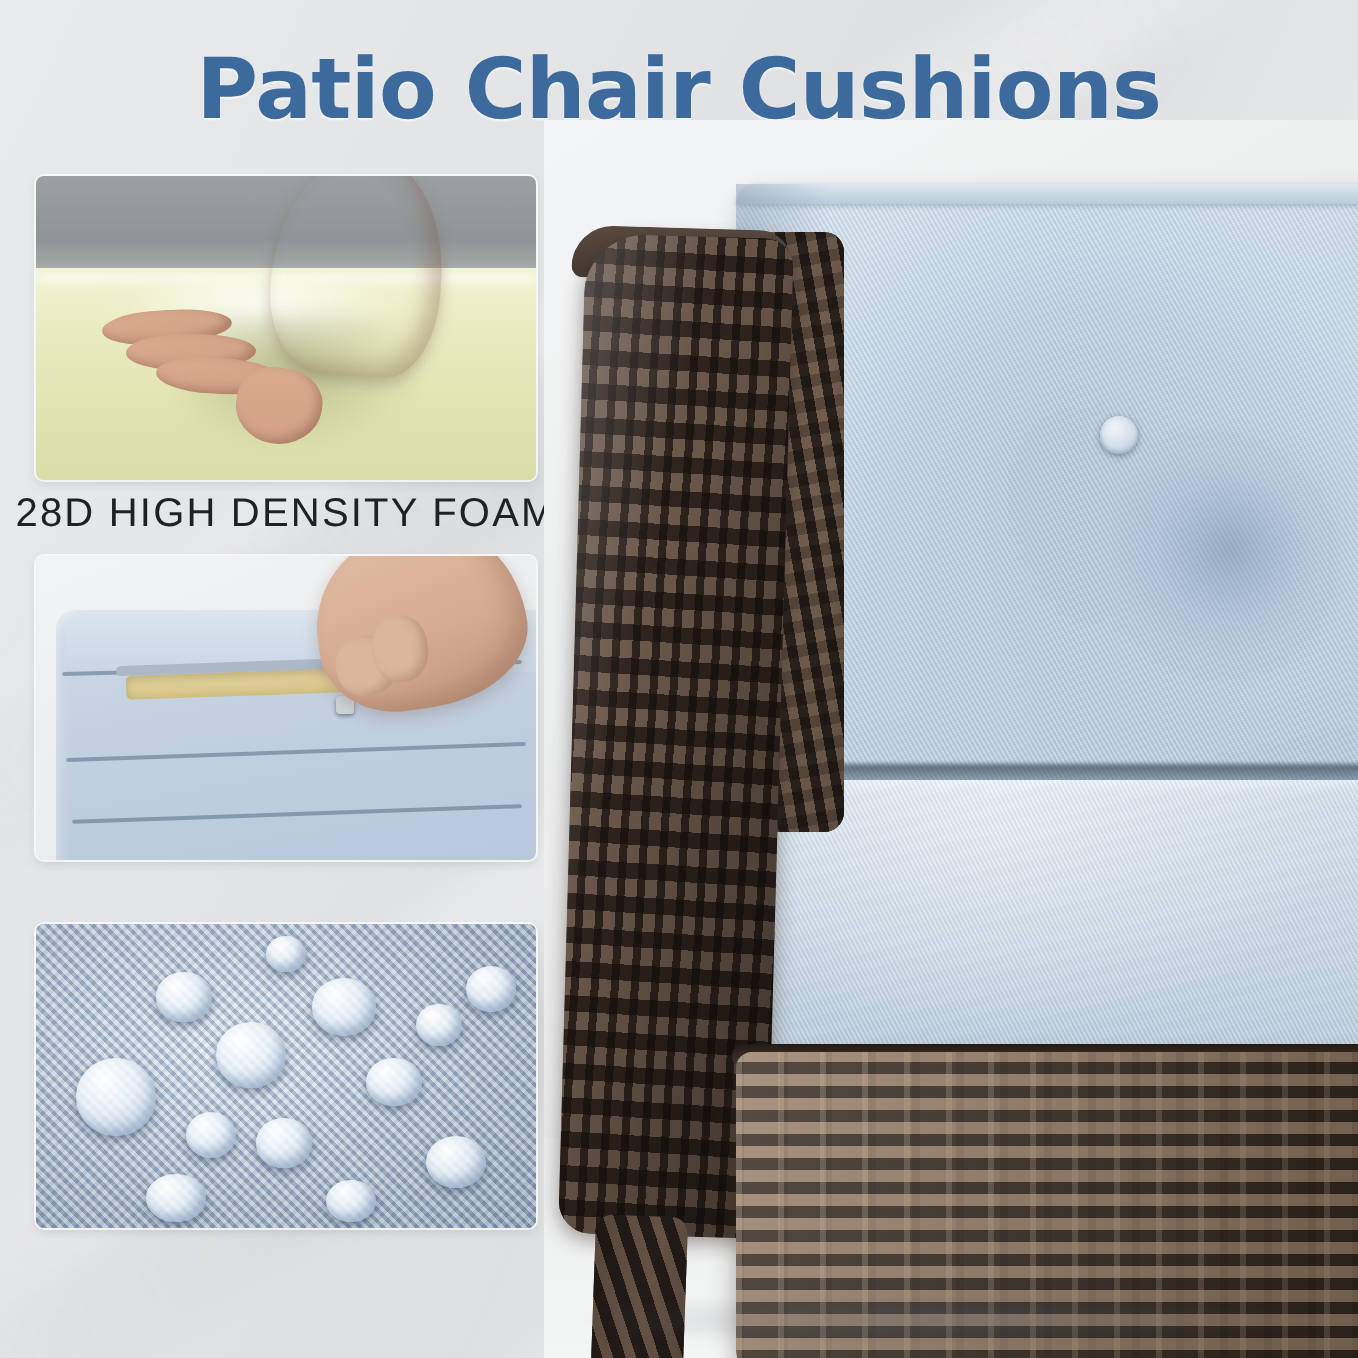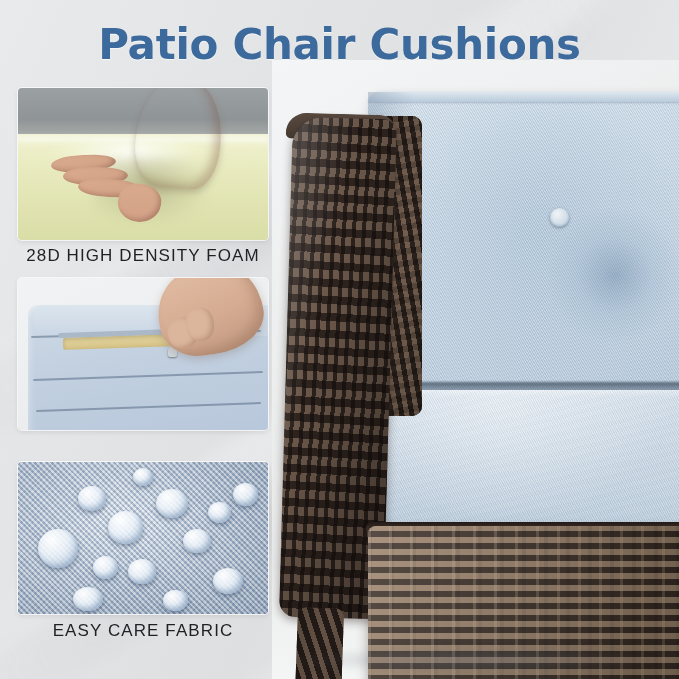--- a/index.html
+++ b/index.html
@@ -37,21 +37,21 @@
   }
 
   
   .thumb{position:absolute;left:18px;width:250px;height:152px;border-radius:4px;overflow:hidden;
     box-shadow:0 0 0 1px rgba(255,255,255,.75), 0 2px 5px rgba(120,125,132,.22);}
   .t1{top:88px;}
   .t2{top:278px;}
   .t3{top:462px;}
 
   .cap{position:absolute;left:0;width:286px;text-align:center;
-    font-size:17px;letter-spacing:1.1px;color:#1f2124;font-weight:400;
+    font-size:20px;letter-spacing:1.1px;color:#1f2124;font-weight:400;
     font-family:"Liberation Sans",sans-serif;}
   .c1{top:246px;}
   .c2{top:436px;}
   .c3{top:621px;}
 
   
   .foam-sky{position:absolute;left:0;top:0;width:100%;height:34%;
     background:linear-gradient(180deg,#9ba0a3 0%,#8f9497 60%,#aeb1ad 100%);}
   .foam-body{position:absolute;left:0;top:30%;width:100%;height:70%;
     background:linear-gradient(180deg,#f2f3d4 0%,#eaecc2 25%,#e2e5b4 60%,#d9dda6 100%);}
@@ -259,21 +259,20 @@
     <div class="drop" style="left:44%;top:64%;width:11%;height:16%;"></div>
     <div class="drop" style="left:55%;top:18%;width:13%;height:19%;"></div>
     <div class="drop" style="left:66%;top:44%;width:11%;height:16%;"></div>
     <div class="drop" style="left:76%;top:26%;width:9%;height:14%;"></div>
     <div class="drop" style="left:86%;top:14%;width:10%;height:15%;"></div>
     <div class="drop" style="left:22%;top:82%;width:12%;height:16%;"></div>
     <div class="drop" style="left:58%;top:84%;width:10%;height:14%;"></div>
     <div class="drop" style="left:78%;top:70%;width:12%;height:17%;"></div>
     <div class="drop" style="left:46%;top:4%;width:8%;height:12%;"></div>
   </div>
-  <div class="cap c3">EASY CARE FABRIC</div>
 
   <div class="photo">
     <div class="photo-bg"></div>
     <div class="floor"></div>
 
     <div class="back-cush">
       <div class="back-tex"></div>
     </div>
     <div class="back-pipe"></div>
     <div class="back-left-shadow"></div>

